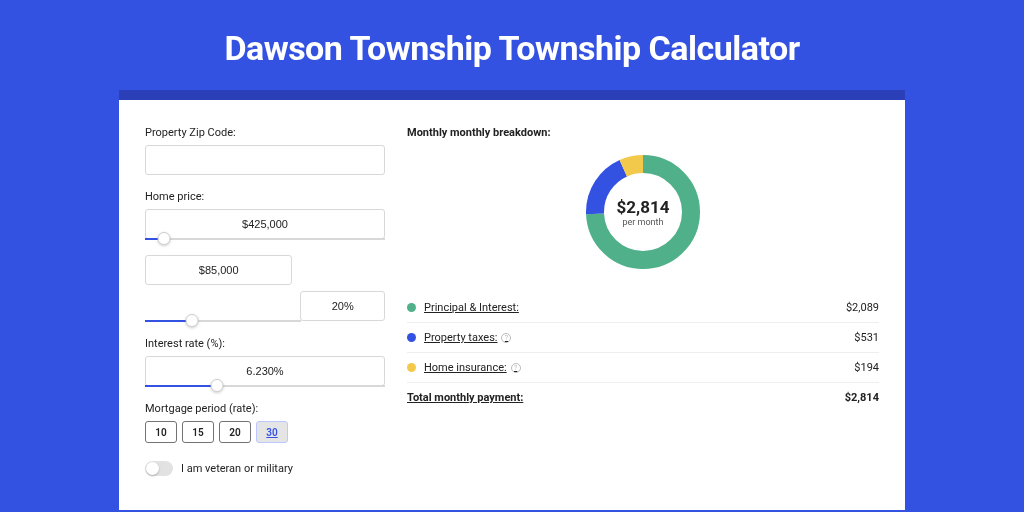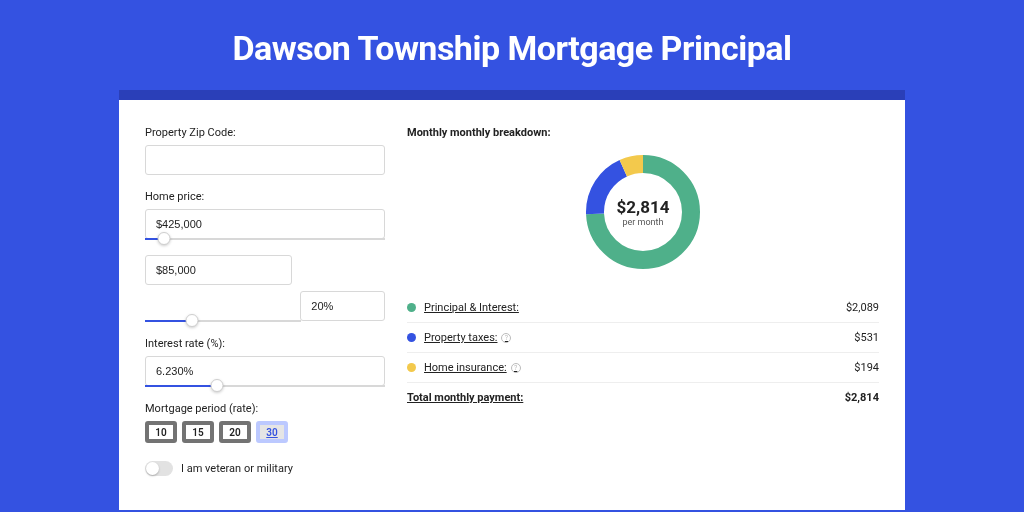--- a/index.html
+++ b/index.html
@@ -40,20 +40,21 @@
   }
   .text-input {
     width: 100%;
     height: 30px;
     border: 1px solid #d8d8d8;
     border-radius: 3px;
     padding: 0 10px;
     font-size: 11px;
     color: #222;
     background: #fff;
+    text-align: center;
   }
   .field { margin-bottom: 15px; position: relative; }
   .slider-track {
     height: 2px;
     background: #d8d8d8;
     margin-top: -1px;
     position: relative;
   }
   .slider-fill {
     height: 2px;
@@ -70,21 +71,21 @@
     position: absolute;
     top: -6px;
     transform: translateX(-50%);
   }
   .dp-row { display: flex; gap: 8px; }
   .dp-row .text-input:first-child { flex: 2; }
   .dp-row .text-input:last-child { flex: 1; margin-top: 36px; }
   .period-row { display: flex; gap: 5px; }
   .period-btn {
     width: 32px; height: 22px;
-    border: 4px solid #737373;
+    border: 1px solid #737373;
     border-radius: 3px;
     background: #fff;
     font-size: 10px;
     font-weight: 600;
     color: #222;
     display: flex;
     align-items: center;
     justify-content: center;
     cursor: pointer;
     text-align: center;
@@ -162,21 +163,21 @@
     border-top: 6px solid #f4f4f4;
     margin: 14px -26px 0;
     padding: 14px 26px 0;
   }
   .amort-title { font-size: 11px; font-weight: 700; color: #222; margin-bottom: 10px; }
   .amort-text { font-size: 10px; color: #444; line-height: 1.4; }
 </style>
 </head>
 <body>
 
-<h1 class="page-title">Dawson Township Mortgage Principal</h1>
+<h1 class="page-title">Dawson Township Township Calculator</h1>
 
 <div class="card">
 
   <div class="col-left">
 
     <div class="field">
       <label class="field-label">Property Zip Code:</label>
       <input class="text-input" value="" style="">
     </div>
 

